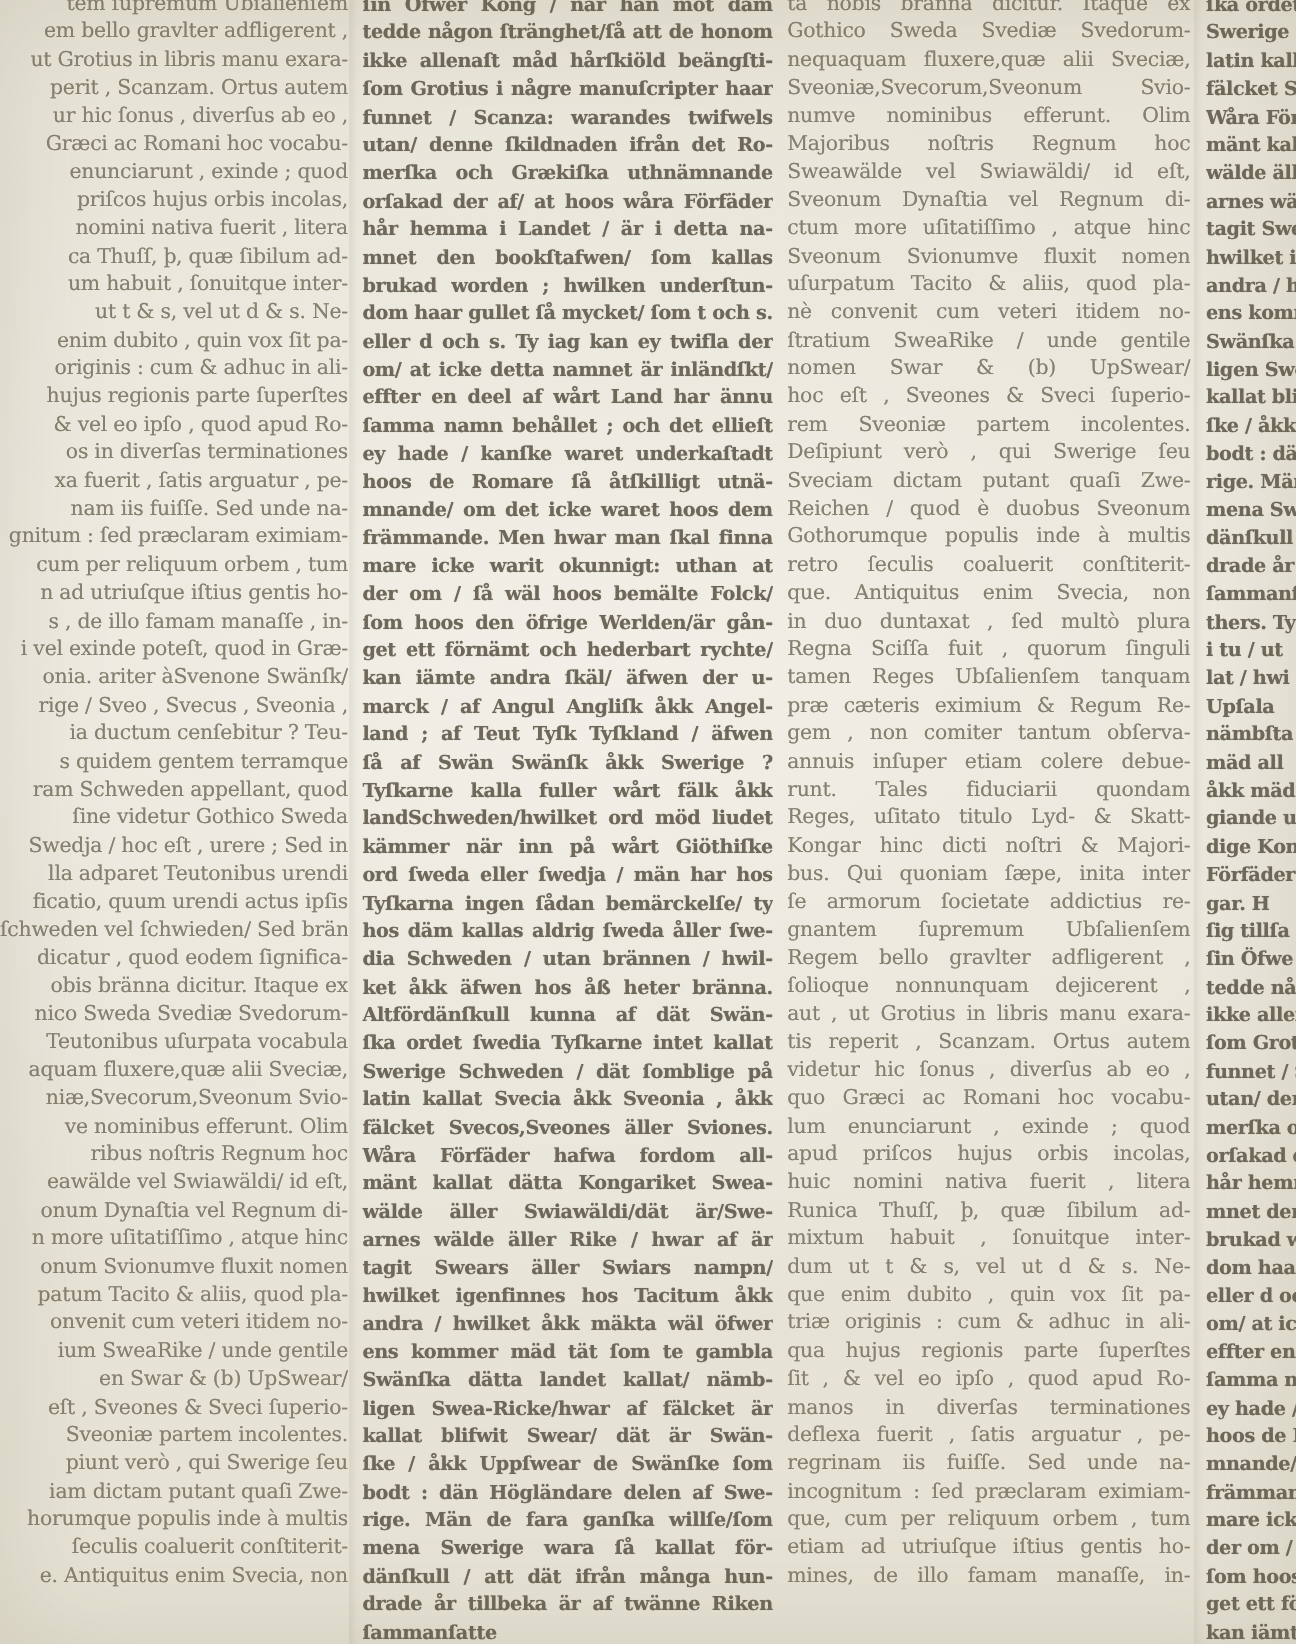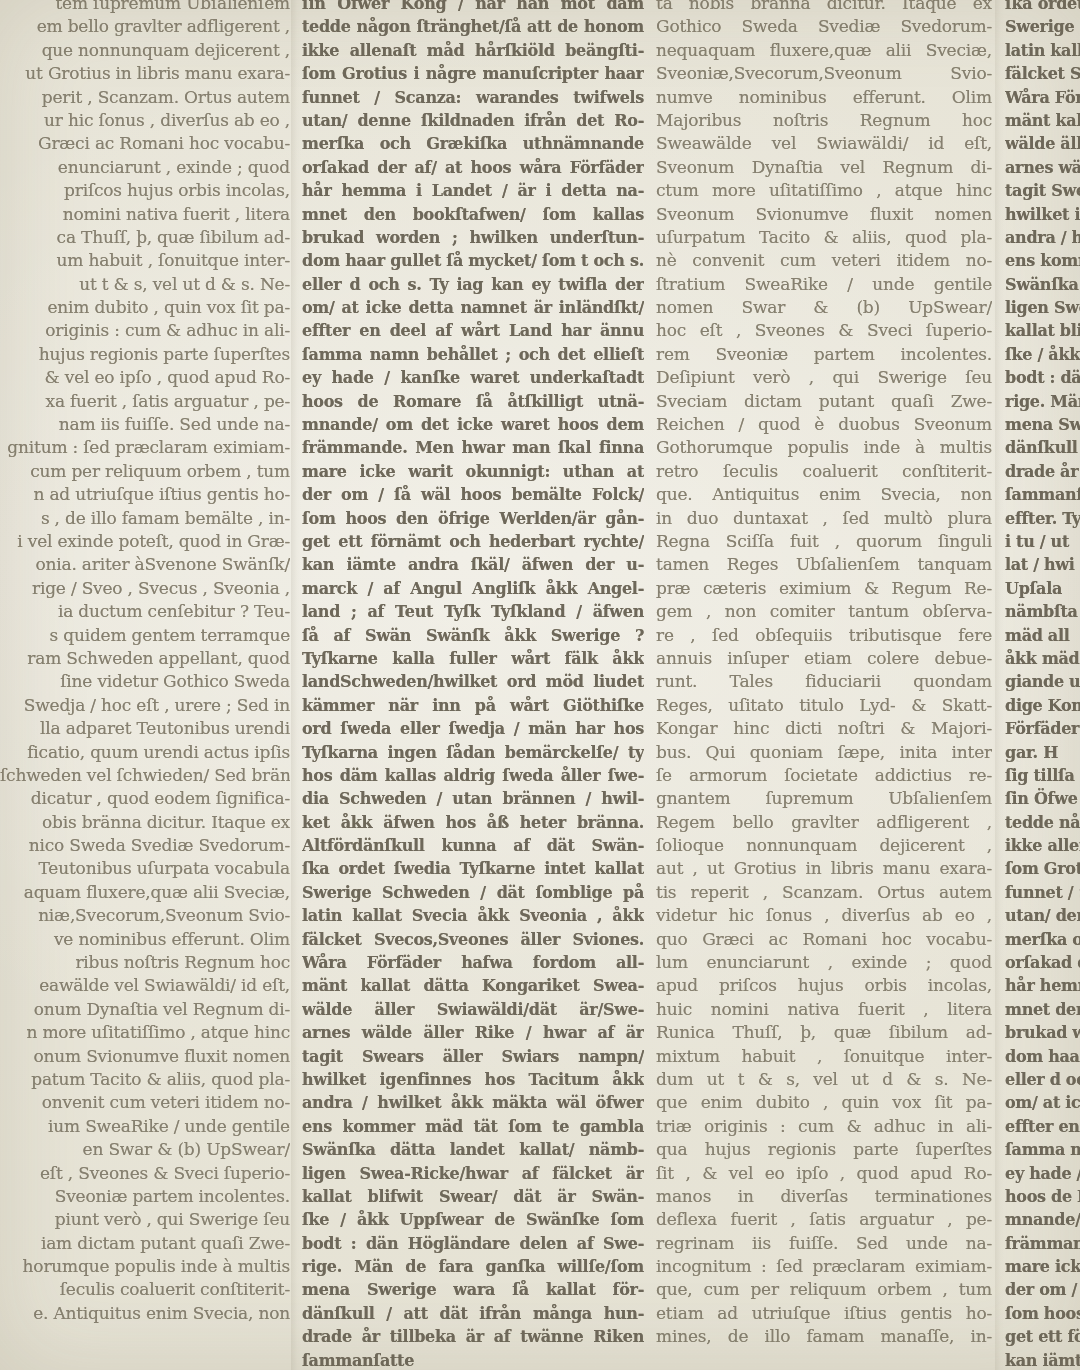--- a/index.html
+++ b/index.html
@@ -49,41 +49,41 @@
     box-shadow:inset 0 0 90px rgba(120,110,85,0.18);}
 </style>
 </head>
 <body>
 
 <div class="page">
 
   <div class="col col-left antiqua">
       <div class="line">tem ſupremum Ubſalienſem</div>
       <div class="line">em bello gravlter adfligerent ,</div>
-      <div class="line">que nonnunquam dejicerent ,</div>
       <div class="line">ut Grotius in libris manu exara-</div>
       <div class="line">perit , Scanzam.   Ortus autem</div>
       <div class="line">ur hic ſonus , diverſus ab eo ,</div>
       <div class="line">Græci ac Romani hoc vocabu-</div>
       <div class="line">enunciarunt ,  exinde ;  quod</div>
       <div class="line">priſcos hujus orbis incolas,</div>
       <div class="line">nomini nativa fuerit , litera</div>
       <div class="line">ca Thuſſ, þ, quæ ſibilum ad-</div>
       <div class="line">um habuit ,  ſonuitque inter-</div>
       <div class="line">ut t &amp; s, vel ut d &amp; s. Ne-</div>
       <div class="line">enim dubito , quin vox ſit pa-</div>
       <div class="line">originis : cum &amp; adhuc in ali-</div>
       <div class="line">hujus regionis parte ſuperſtes</div>
       <div class="line">&amp; vel eo ipſo , quod apud Ro-</div>
+      <div class="line">os in diverſas terminationes</div>
       <div class="line">xa fuerit ,  ſatis arguatur , pe-</div>
       <div class="line">nam iis fuiſſe.   Sed unde na-</div>
       <div class="line">gnitum : ſed præclaram eximiam-</div>
       <div class="line">cum per reliquum orbem , tum</div>
       <div class="line">n ad utriuſque  iſtius gentis ho-</div>
-      <div class="line">s ,  de illo famam bemälte , in-</div>
+      <div class="line">s ,  de illo famam manaſſe , in-</div>
       <div class="line">i vel exinde poteſt, quod in Græ-</div>
       <div class="line">onia. ariter àSvenone Swänſk/</div>
       <div class="line">rige /  Sveo , Svecus , Sveonia ,</div>
       <div class="line">ia ductum  cenſebitur ?   Teu-</div>
       <div class="line">s quidem  gentem terramque</div>
       <div class="line">ram Schweden appellant,  quod</div>
       <div class="line">ſine videtur Gothico Sweda</div>
       <div class="line">Swedja / hoc eſt , urere ; Sed in</div>
       <div class="line">lla adparet Teutonibus urendi</div>
       <div class="line">ficatio, quum urendi actus ipſis</div>
@@ -196,21 +196,20 @@
       <div class="line">Sveciam dictam putant  quaſi Zwe-</div>
       <div class="line">Reichen / quod è duobus Sveonum</div>
       <div class="line">Gothorumque populis inde à multis</div>
       <div class="line">retro ſeculis coaluerit  conſtiterit-</div>
       <div class="line">que.   Antiquitus enim Svecia, non</div>
       <div class="line">in duo duntaxat , ſed multò plura</div>
       <div class="line">Regna Sciſſa fuit ,  quorum ſinguli</div>
       <div class="line">tamen Reges Ubſalienſem tanquam</div>
       <div class="line">præ cæteris eximium &amp; Regum Re-</div>
       <div class="line">gem , non comiter tantum obſerva-</div>
-      <div class="line">re ,  ſed obſequiis tributisque fere</div>
       <div class="line">annuis inſuper etiam colere debue-</div>
       <div class="line">runt.    Tales  fiduciarii  quondam</div>
       <div class="line">Reges, uſitato titulo Lyd- &amp; Skatt-</div>
       <div class="line">Kongar hinc dicti noſtri &amp; Majori-</div>
       <div class="line">bus. Qui quoniam ſæpe, inita inter</div>
       <div class="line">ſe armorum ſocietate addictius re-</div>
       <div class="line">gnantem ſupremum Ubſalienſem</div>
       <div class="line">Regem bello gravlter adfligerent ,</div>
       <div class="line">ſolioque nonnunquam dejicerent ,</div>
       <div class="line">aut , ut Grotius in libris manu exara-</div>
@@ -252,21 +251,21 @@
       <div class="line">Swänſka dätta landet kallat/ nämb-</div>
       <div class="line">ligen Swea-Ricke/hwar af fälcket är</div>
       <div class="line">kallat blifwit Swear/ dät är Swän-</div>
       <div class="line">ſke / åkk Uppſwear de Swänſke ſom</div>
       <div class="line">bodt : dän Högländare delen af Swe-</div>
       <div class="line">rige.  Män de fara ganſka willſe/ſom</div>
       <div class="line">mena Swerige wara ſå kallat för-</div>
       <div class="line">dänſkull / att dät ifrån många hun-</div>
       <div class="line">drade år tillbeka är af twänne Riken</div>
       <div class="line">ſammanſatte</div>
-      <div class="line">effter. Ty</div>
+      <div class="line">thers. Ty</div>
       <div class="line">i tu / ut</div>
       <div class="line">lat / hwi</div>
       <div class="line">Upſala</div>
       <div class="line">nämbſta</div>
       <div class="line">mäd all</div>
       <div class="line">åkk mäd</div>
       <div class="line">giande u</div>
       <div class="line">dige Kon</div>
       <div class="line">Förfäder</div>
       <div class="line">gar. H</div>

